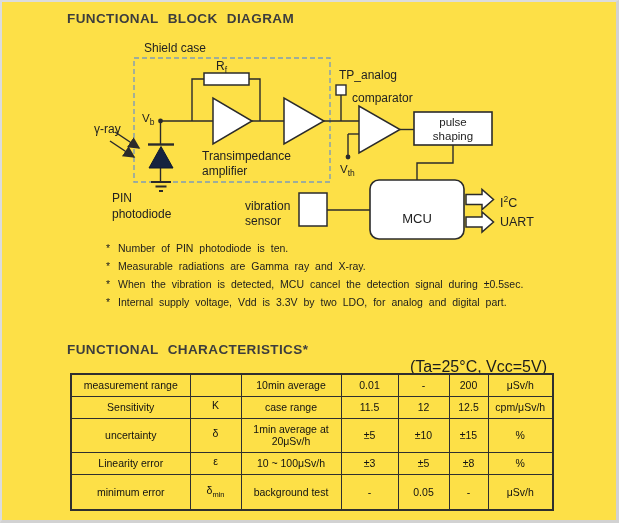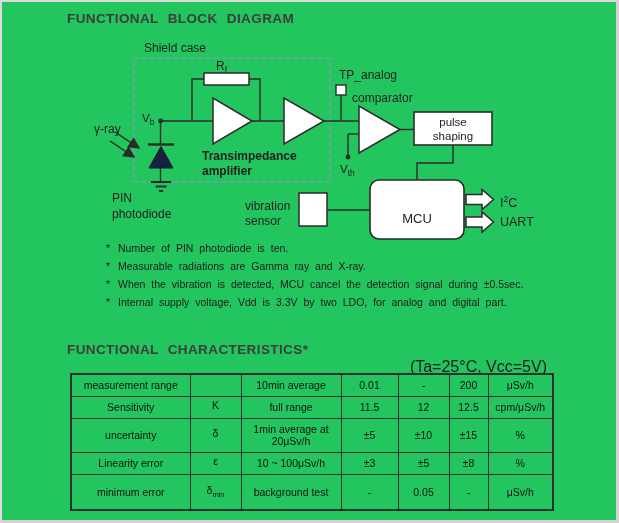--- a/index.html
+++ b/index.html
@@ -1,18 +1,18 @@
 <!DOCTYPE html>
 <html><head>
 <meta charset="utf-8">
 <style>
   html,body{margin:0;padding:0;background:#ffffff;}
   .page{
     position:relative;width:619px;height:523px;box-sizing:border-box;
-    background:#22c55e;border:2px solid #dcdcdc;border-right:3px solid #d2d2d2;border-bottom:3px solid #d2d2d2;
+    background:#fde047;border:2px solid #dcdcdc;border-right:3px solid #d2d2d2;border-bottom:3px solid #d2d2d2;
     font-family:"Liberation Sans",sans-serif;color:#222;overflow:hidden;
   }
   .abs{position:absolute;}
   .section-title{
     font-size:13.5px;font-weight:bold;color:#3d3d3d;
     letter-spacing:.4px;word-spacing:5px;white-space:nowrap;
   }
   #diagram-svg{position:absolute;left:0;top:0;width:619px;height:523px;pointer-events:none;}
   .dlabel{font-size:12px;color:#222;line-height:14px;white-space:nowrap;z-index:2;}
   .dlabel sub{font-size:8.5px;}
@@ -115,21 +115,21 @@
   </svg>
 
   <div class="abs dlabel" style="left:142px;top:39px;">Shield case</div>
 
   <div class="abs dlabel" style="left:214px;top:57px;"><span>R</span><sub>f</sub></div>
 
   <div class="abs dlabel" style="left:92px;top:120px;">γ-ray</div>
 
   <div class="abs dlabel" id="vb-label" style="left:140px;top:109px;"><span>V</span><sub>b</sub></div>
 
-  <div class="abs dlabel two-line" style="left:200px;top:147px;font-weight:bold;">
+  <div class="abs dlabel two-line" style="left:200px;top:147px;">
     <div>Transimpedance</div>
     <div>amplifier</div>
   </div>
 
   <div class="abs dlabel" style="left:110px;top:188px;line-height:16px;">
     <div>PIN</div>
     <div>photodiode</div>
   </div>
 
   <div class="abs dlabel" style="left:337px;top:66px;">TP_analog</div>
@@ -195,21 +195,21 @@
       <td><span></span><sub></sub></td>
       <td><span>10min average</span><span class="cond2"></span></td>
       <td>0.01</td>
       <td>-</td>
       <td>200</td>
       <td>μSv/h</td>
     </tr>
     <tr class="h22">
       <td>Sensitivity</td>
       <td><span>K</span><sub></sub></td>
-      <td><span>full range</span><span class="cond2"></span></td>
+      <td><span>case range</span><span class="cond2"></span></td>
       <td>11.5</td>
       <td>12</td>
       <td>12.5</td>
       <td>cpm/μSv/h</td>
     </tr>
     <tr class="h34">
       <td>uncertainty</td>
       <td><span>δ</span><sub></sub></td>
       <td><span>1min average at</span><span class="cond2">20μSv/h</span></td>
       <td>±5</td>

